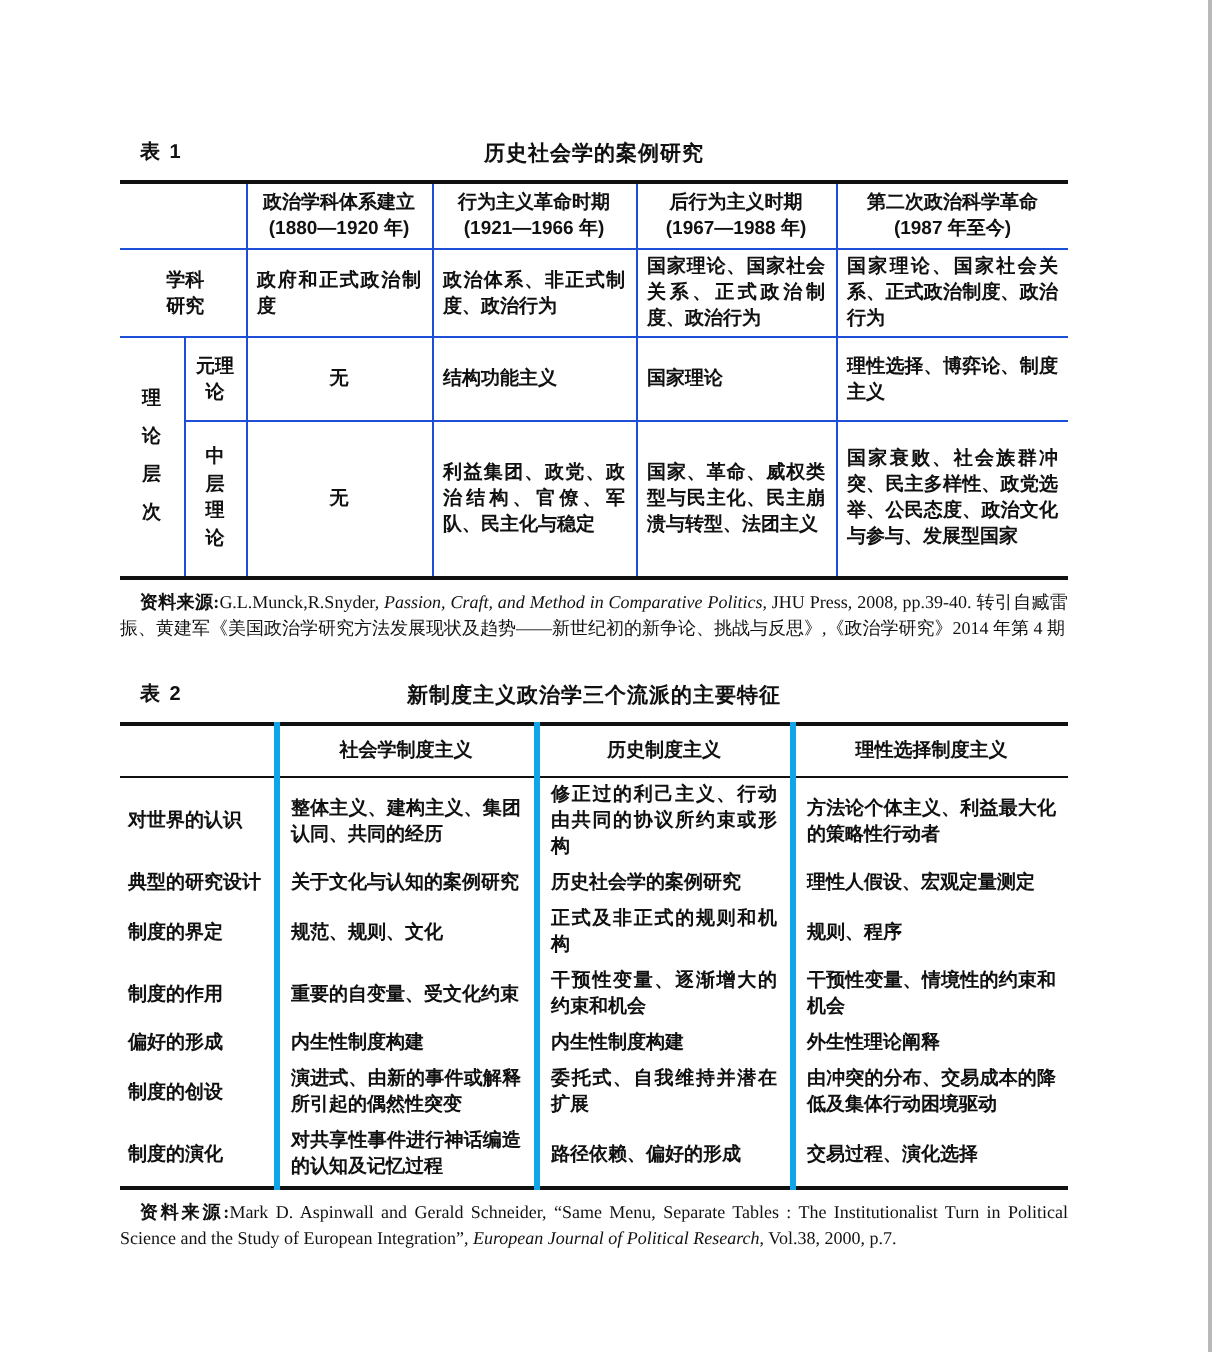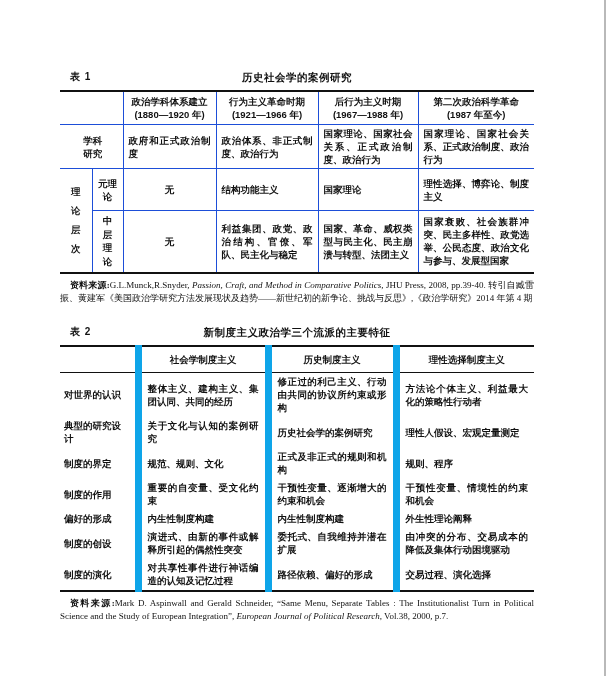--- a/index.html
+++ b/index.html
@@ -41,21 +41,21 @@
   .t1 td.body-cell { text-align:justify; text-justify:inter-character; }
   .t1 td.c { text-align:center; }
   .stack { display:inline-block; width:1.15em; word-break:break-all; text-align:center; }
   .stack4 { line-height:19px; }
   .stack4b { line-height:13.5px; }
   .wrap2 { display:inline-block; width:2.3em; word-break:break-all; line-height:13px; text-align:right; }
   .vcenter { text-align:center; }
   
   .t2 { border-top:2px solid #111; border-bottom:2px solid #111; }
   .t2 th { border-bottom:1px solid #111; padding:6px 2px; text-align:center; }
-  .t2 th + th, .t2 td + td { border-left:7px solid #0ea5e9; }
+  .t2 th + th, .t2 td + td { border-left:3px solid #0ea5e9; }
   .t2 td { padding:2.5px 6px; text-align:justify; text-justify:inter-character; }
   .t2 td.rowlabel { text-align:left; padding-left:4px; }
   
   .note {
     margin-top:5px;
     font-family:"Liberation Serif","DejaVu Serif",serif;
     font-size:9px; line-height:13.5px; font-weight:normal;
     text-align:justify; text-indent:1.1em; color:#111;
   }
   .note b { font-weight:bold; }
@@ -120,21 +120,21 @@
     <tr style="height:42px">
       <td rowspan="2" class="vcenter">
         <span class="stack stack4">理论层次</span>
       </td>
       <td class="vcenter">元理论</td>
       <td class="c">无</td>
       <td class="body-cell">结构功能主义</td>
       <td class="body-cell">国家理论</td>
       <td class="body-cell">理性选择、博弈论、制度主义</td>
     </tr>
-    <tr style="height:62px">
+    <tr style="height:78px">
       <td class="vcenter">
         <span class="stack stack4b">中层理论</span>
       </td>
       <td class="c">无</td>
       <td class="body-cell">利益集团、政党、政治结构、官僚、军队、民主化与稳定</td>
       <td class="body-cell">国家、革命、威权类型与民主化、民主崩溃与转型、法团主义</td>
       <td class="body-cell">国家衰败、社会族群冲突、民主多样性、政党选举、公民态度、政治文化与参与、发展型国家</td>
     </tr>
   </tbody>
     </table>

